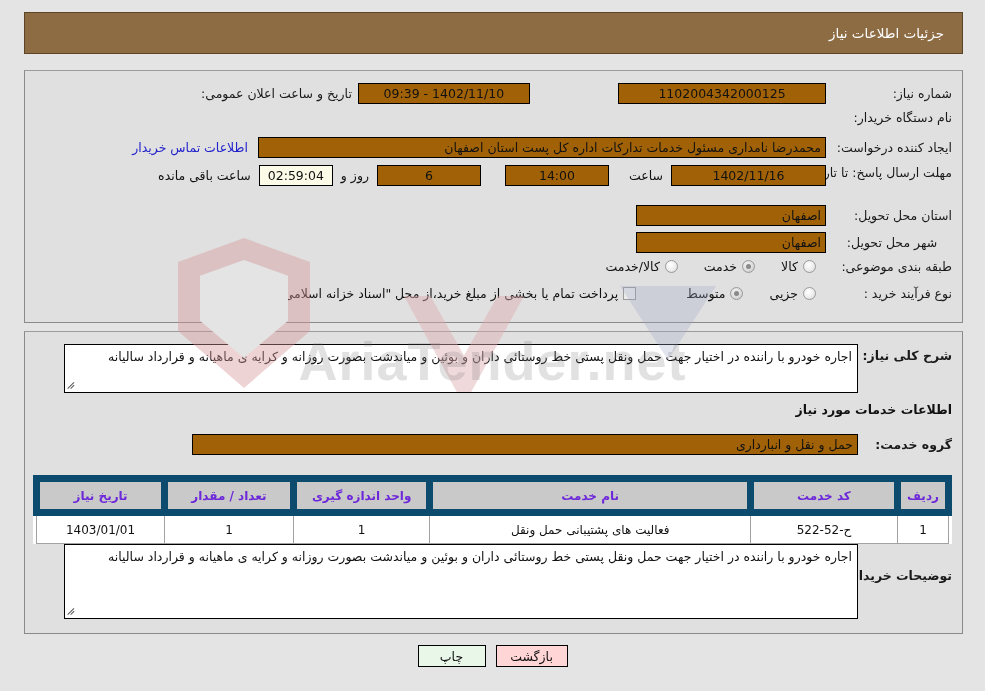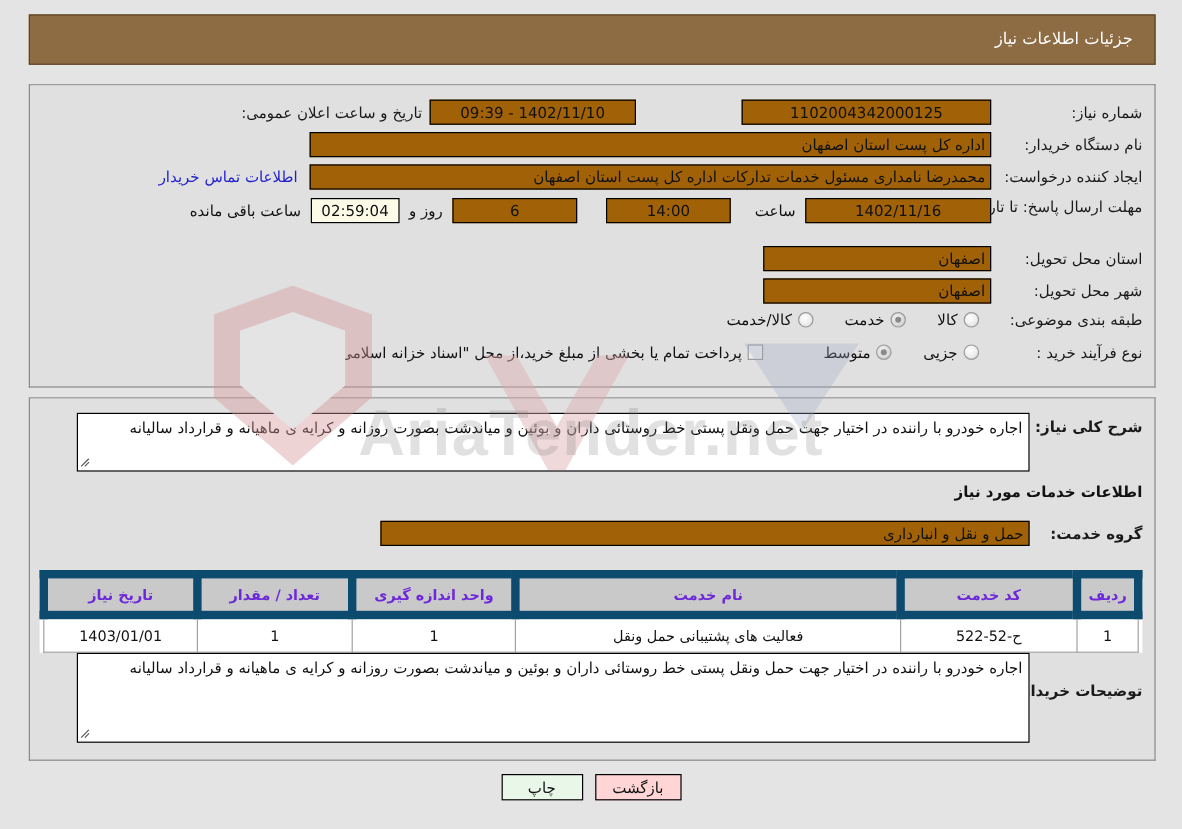--- a/index.html
+++ b/index.html
@@ -305,21 +305,20 @@
       <span class="lbl" style="width:120px;">شماره نیاز:</span>
       <span class="field ltr" style="width:208px; margin-right:6px;">1102004342000125</span>
     </div>
     <div class="row" style="left:176px; top:12px;">
       <span class="field ltr" style="width:172px;">09:39 - 1402/11/10</span>
       <span class="lbl" style="margin-right:6px;">تاریخ و ساعت اعلان عمومی:</span>
     </div>
 
     <div class="row" style="right:10px; top:39px;">
       <span class="lbl" style="width:120px;">نام دستگاه خریدار:</span>
-      <span class="field rtlstart" style="width:568px; margin-right:6px;">اداره کل پست استان اصفهان</span>
     </div>
 
     <div class="row" style="right:10px; top:66px;">
       <span class="lbl" style="width:120px;">ایجاد کننده درخواست:</span>
       <span class="field rtlstart" style="width:568px; margin-right:6px;">محمدرضا نامداری مسئول خدمات تدارکات اداره کل پست استان اصفهان</span>
       <span class="link" style="margin-right:10px;text-align:center;">اطلاعات تماس خریدار</span>
     </div>
 
     <div class="row" style="right:10px; top:92px; align-items:flex-start;">
       <span class="lbl lbl2" style="width:120px; display:block; padding-top:2px;">مهلت ارسال پاسخ: تا تاریخ:</span>
@@ -331,21 +330,21 @@
       <span class="field ltr cream" style="width:74px; margin-right:8px; margin-top:2px;">02:59:04</span>
       <span class="plain" style="margin-right:8px; margin-top:5px;">ساعت باقی مانده</span>
     </div>
 
     <div class="row" style="right:10px; top:134px;">
       <span class="lbl" style="width:120px;">استان محل تحویل:</span>
       <span class="field rtlstart" style="width:190px; margin-right:6px;">اصفهان</span>
     </div>
 
     <div class="row" style="right:10px; top:161px;">
-      <span class="lbl" style="width:120px;">شهر محل تحویل:</span>
+      <span class="lbl" style="width:120px;text-align:center;">شهر محل تحویل:</span>
       <span class="field rtlstart" style="width:190px; margin-right:6px;">اصفهان</span>
     </div>
 
     <div class="row" style="right:10px; top:188px;">
       <span class="lbl" style="width:120px;">طبقه بندی موضوعی:</span>
       <span class="radio-group" style="margin-right:16px;">
         <span class="radio-item">
           <span class="radio"></span>
           <span class="radio-label">کالا</span>
         </span>
@@ -386,21 +385,21 @@
       <span class="textbox" style="width:794px; height:49px; margin-right:4px;">
         <span>اجاره خودرو با راننده در اختیار جهت حمل ونقل پستی خط روستائی داران و بوئین و میاندشت بصورت روزانه و کرایه ی ماهیانه و قرارداد سالیانه</span>
         <span class="resize-grip"></span>
       </span>
     </div>
 
     <div class="section-title" style="right:10px; top:70px;">اطلاعات خدمات مورد نیاز</div>
 
     <div class="row" style="right:10px; top:102px;">
       <span class="lbl bold-lbl" style="width:90px;">گروه خدمت:</span>
-      <span class="field rtlstart" style="width:541px; margin-right:4px;text-align:right;">حمل و نقل و انبارداری</span>
+      <span class="field rtlstart" style="width:666px; margin-right:4px;text-align:right;">حمل و نقل و انبارداری</span>
     </div>
 
     <table class="grid" id="services-table" style="right:10px; top:143px; width:919px;">
       <thead>
         <tr>
           <th style="width:32px;">ردیف</th>
           <th style="width:146px;">کد خدمت</th>
           <th style="width:337px;">نام خدمت</th>
           <th style="width:122px;">واحد اندازه گیری</th>
           <th style="width:118px;">تعداد / مقدار</th>

